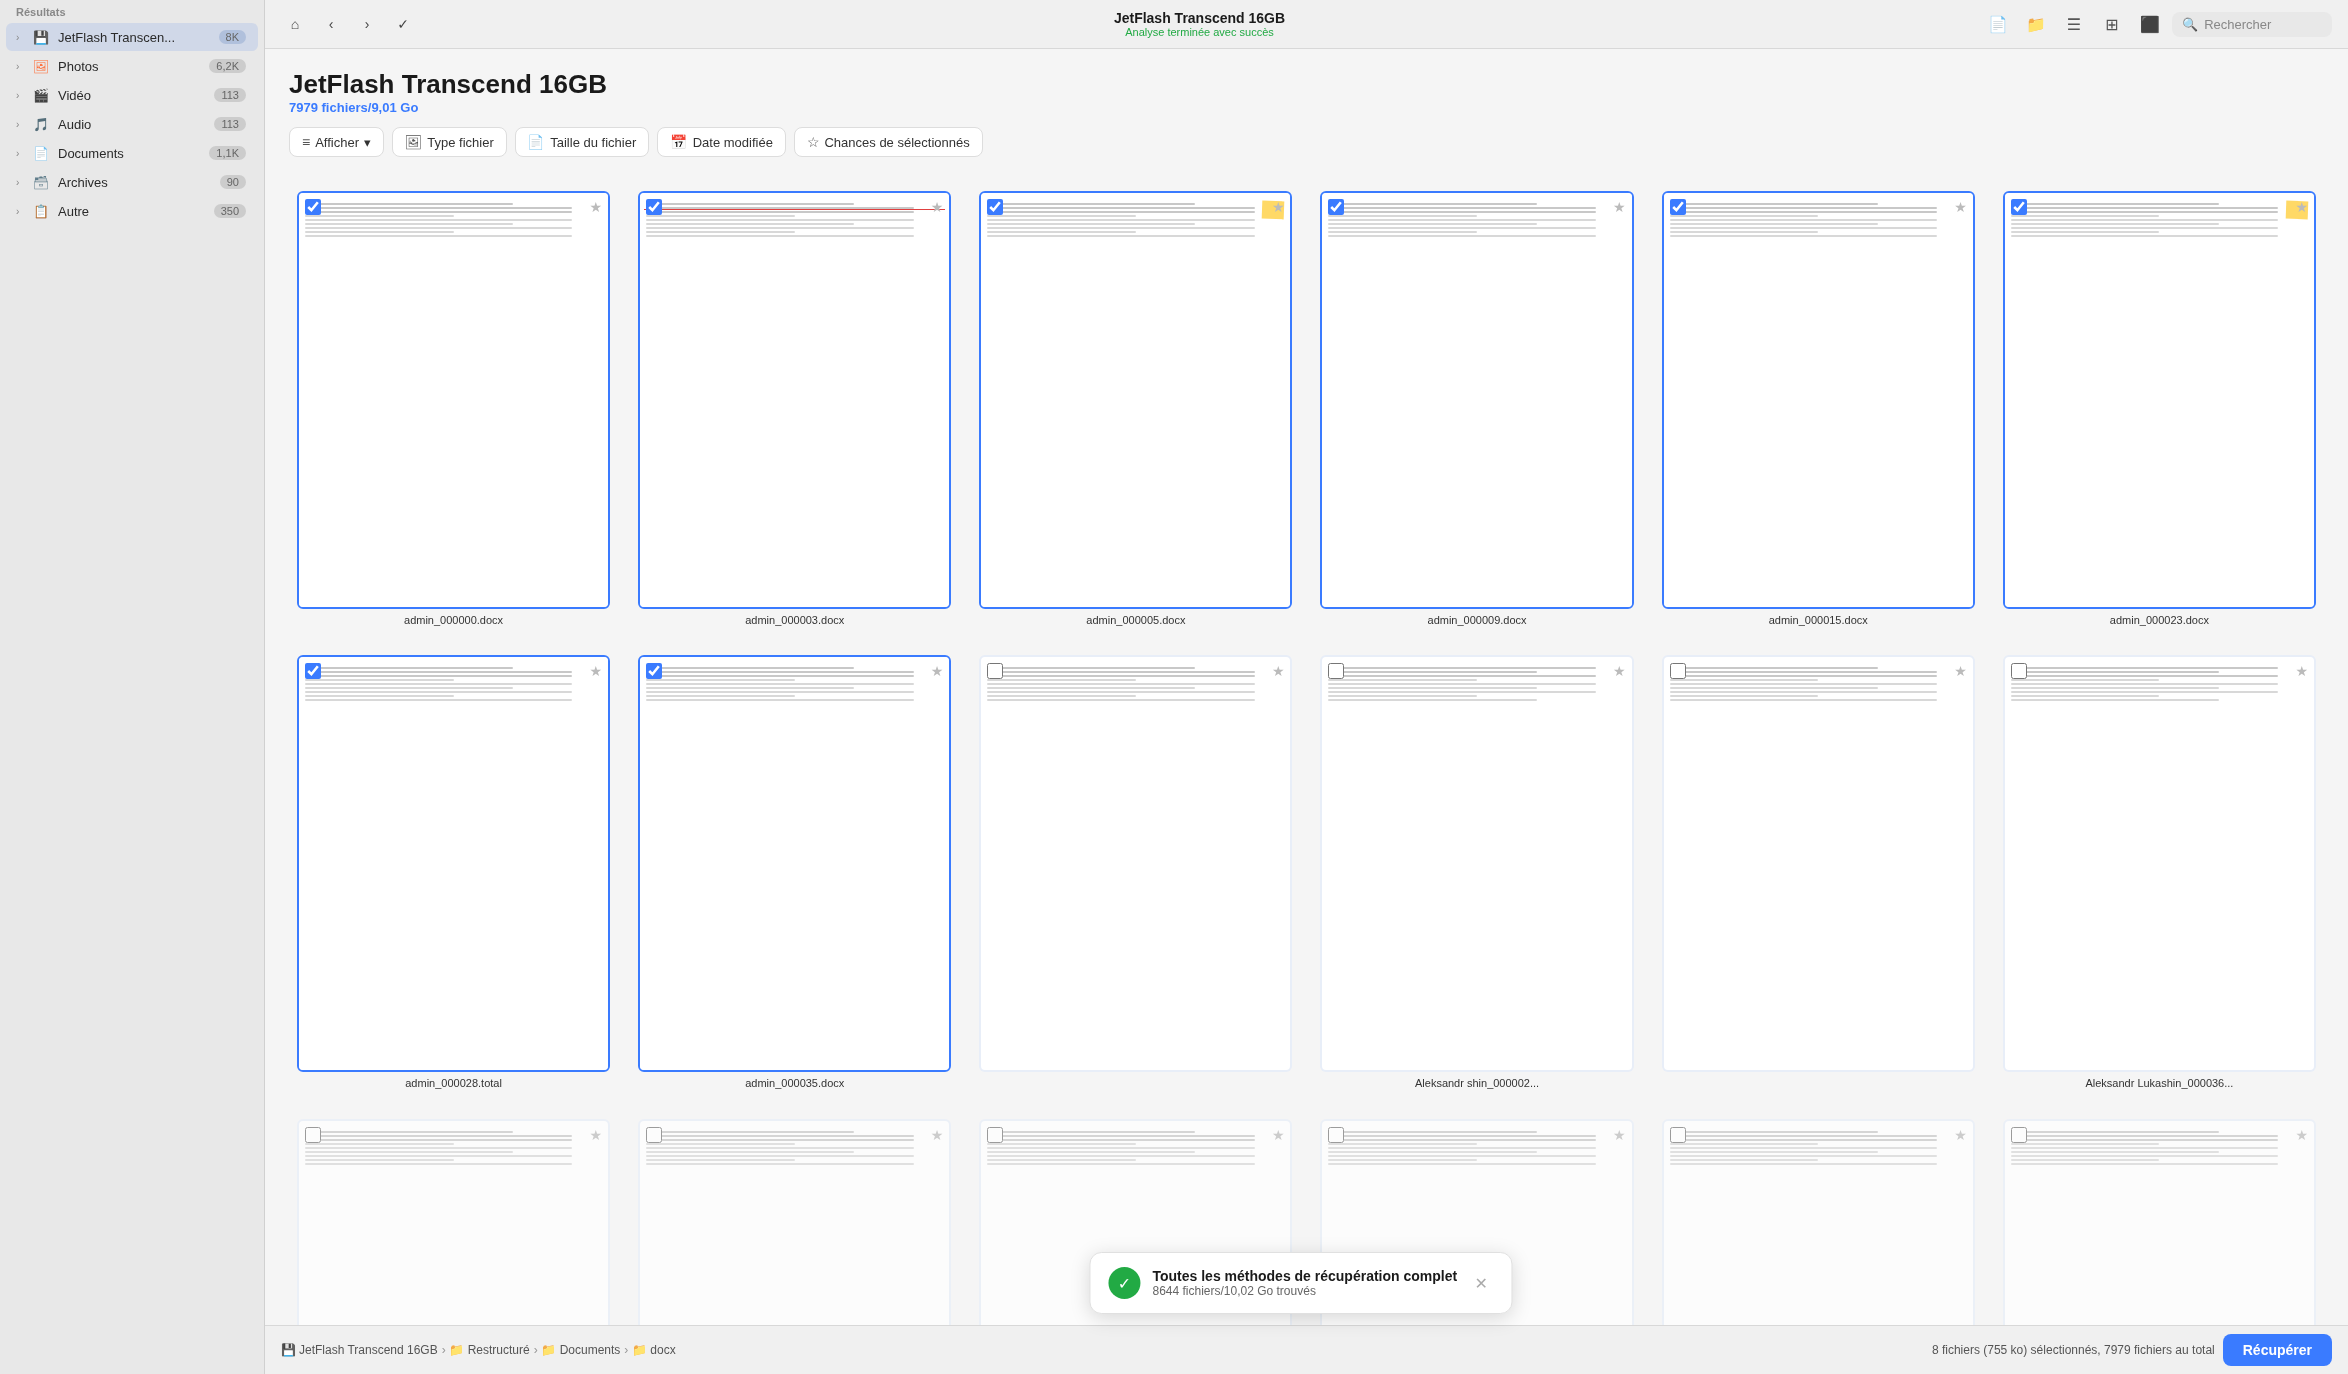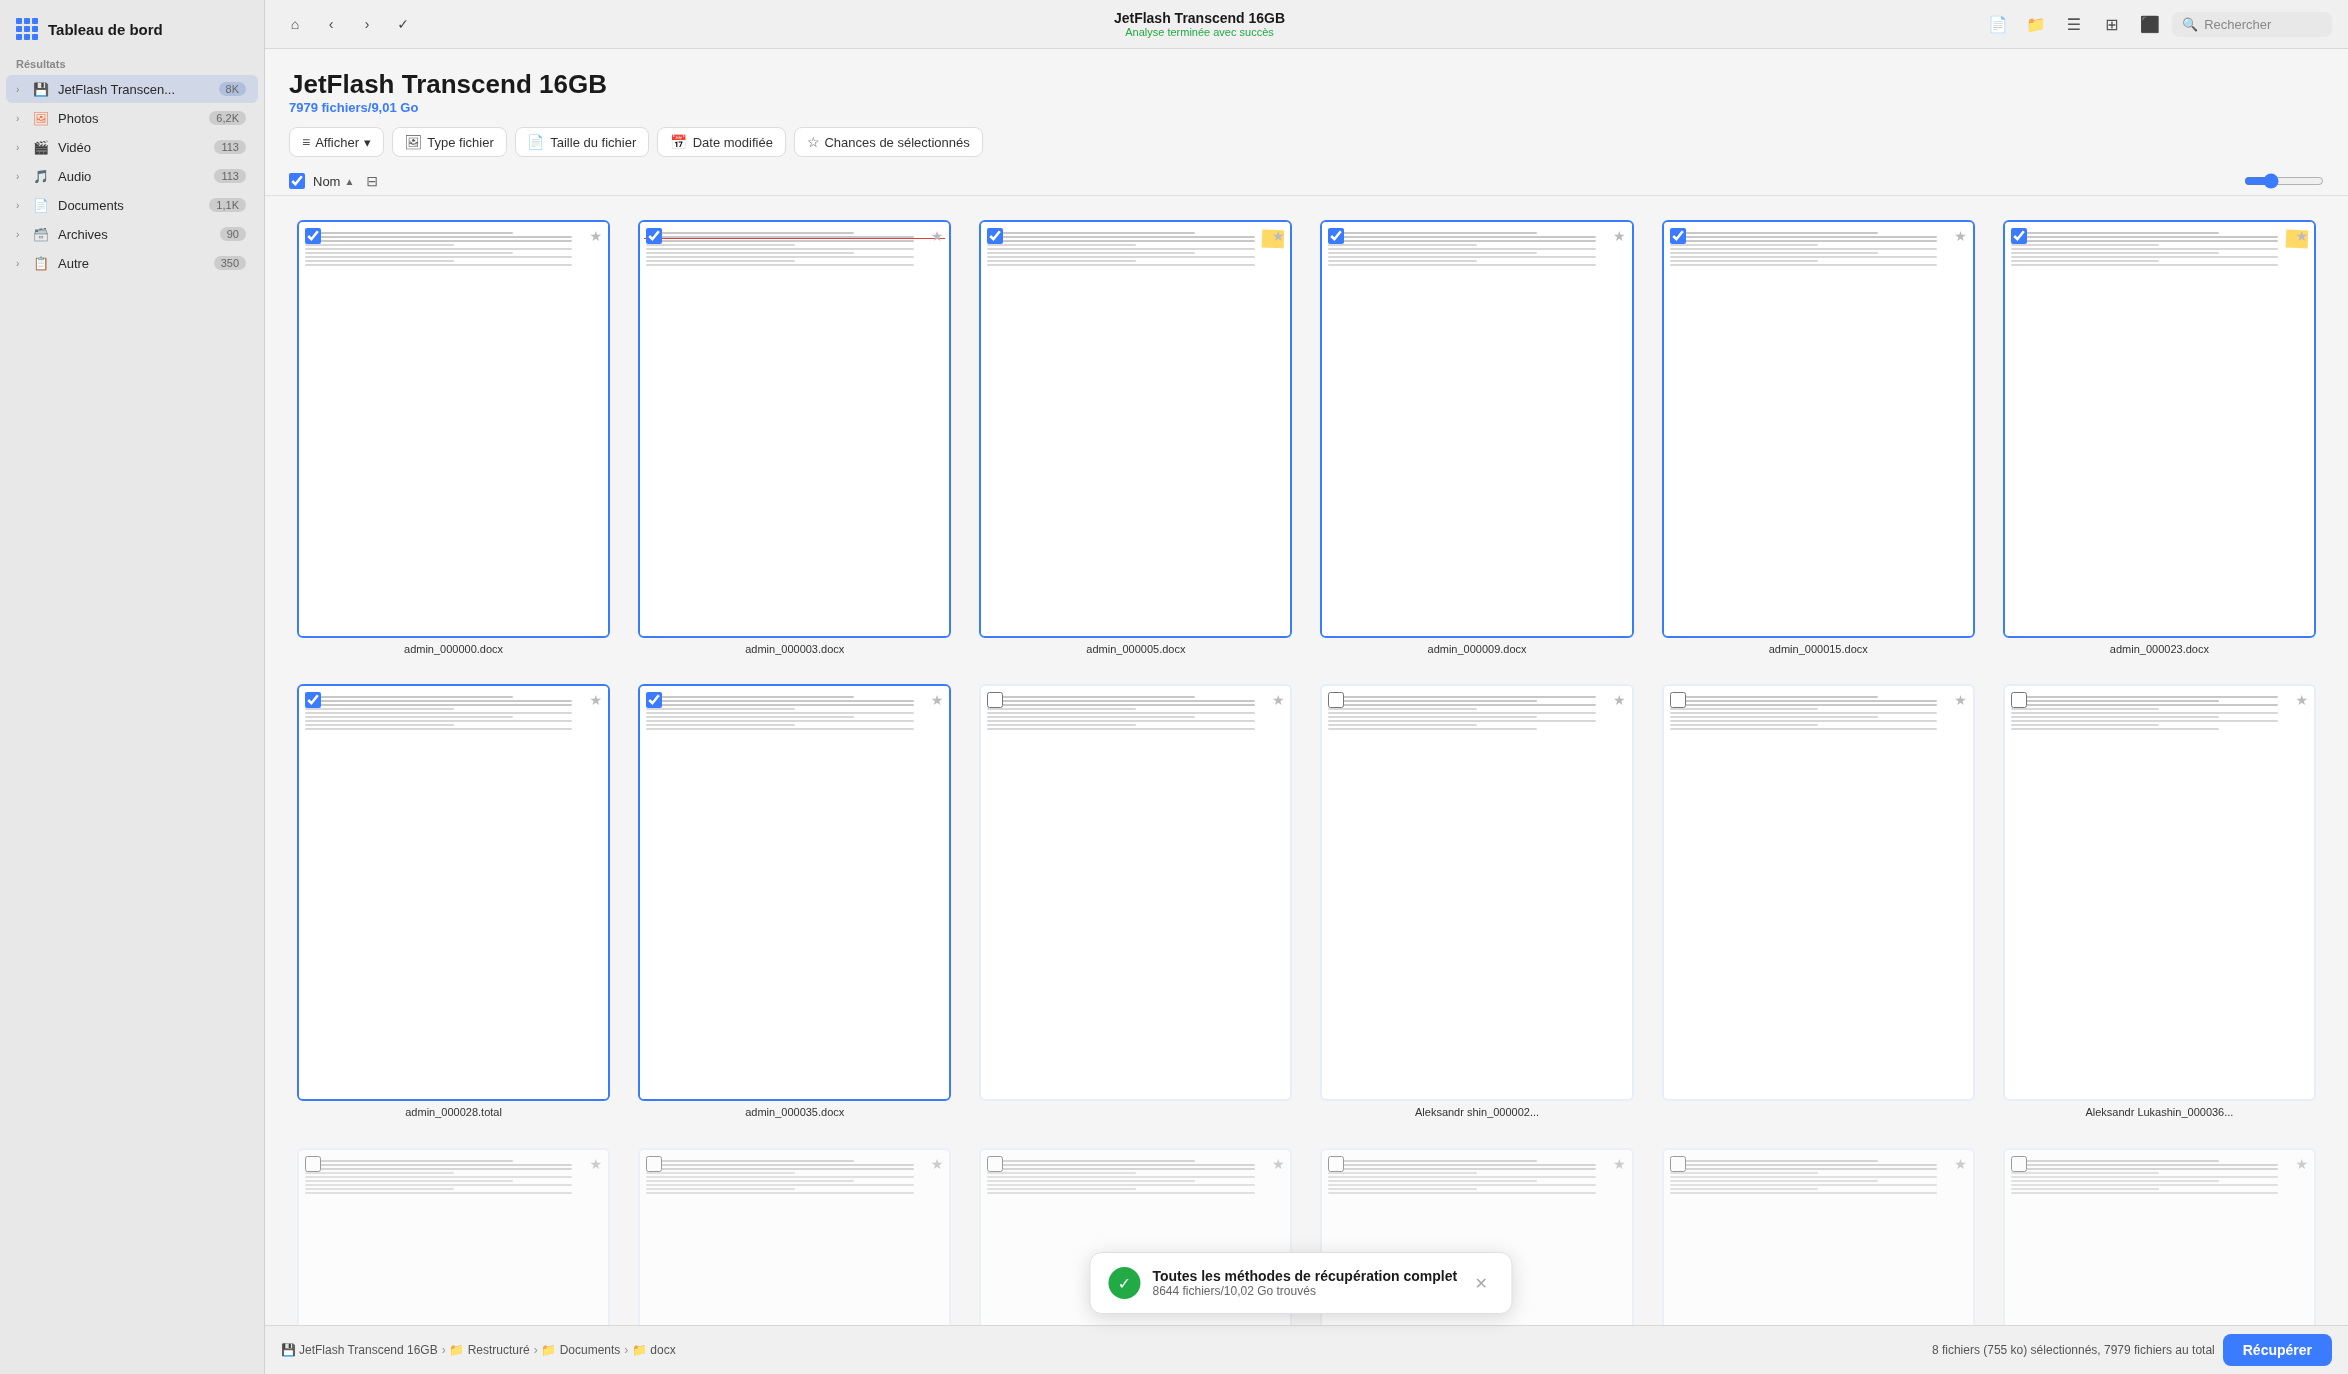--- a/index.html
+++ b/index.html
@@ -202,34 +202,20 @@
     .icon-drive { color: #3a7bff; }
 
     ::-webkit-scrollbar { width: 8px; }
     ::-webkit-scrollbar-track { background: transparent; }
     ::-webkit-scrollbar-thumb { background: #ccc; border-radius: 4px; }
   </style>
 </head>
 <body>
 
 <div class="sidebar">
-  <div class="sidebar-header">
-    <div class="sidebar-header-icon">
-      <div class="grid-dot"></div>
-        <div class="grid-dot"></div>
-        <div class="grid-dot"></div>
-      <div class="grid-dot"></div>
-        <div class="grid-dot"></div>
-        <div class="grid-dot"></div>
-      <div class="grid-dot"></div>
-        <div class="grid-dot"></div>
-        <div class="grid-dot"></div>
-    </div>
-    <span class="sidebar-title">Tableau de bord</span>
-  </div>
 
   <div class="sidebar-section-label">Résultats</div>
 
   <div class="sidebar-items">
 
     <div class="sidebar-item active">
       <span class="chevron">›</span>
       <span class="item-icon icon-drive">💾</span>
       <span class="item-label">JetFlash Transcen...</span>
       <span class="item-count">8K</span>
@@ -328,30 +314,20 @@
     <button class="filter-btn">
       <span class="icon">📅</span>
       <span>Date modifiée</span>
     </button>
     <button class="filter-btn">
       <span class="icon">☆</span>
       <span>Chances de sélectionnés</span>
     </button>
   </div>
 
-  <div class="sort-bar">
-    <input type="checkbox" class="sort-checkbox" checked="" style="">
-    <span class="sort-label">
-      <span>Nom</span>
-      <span class="sort-icon">▲</span>
-    </span>
-    <span class="sort-options-icon">⊟</span>
-    <div class="sort-spacer"></div>
-    <input type="range" class="zoom-slider" min="0" max="100" value="30" style="">
-  </div>
 
   <div class="file-grid-wrapper">
     <div class="file-grid" id="file-grid">
         <div class="file-item selected">
           <div class="file-thumbnail-wrapper">
             <input type="checkbox" class="file-checkbox" checked="" style="">
             <span class="file-star">★</span>
             <div class="file-thumbnail">
               <div class="doc-lines" style="padding-top: 4px;">
                 <div class="doc-line" style="width: 70%; background: rgb(200, 200, 200);"></div>

